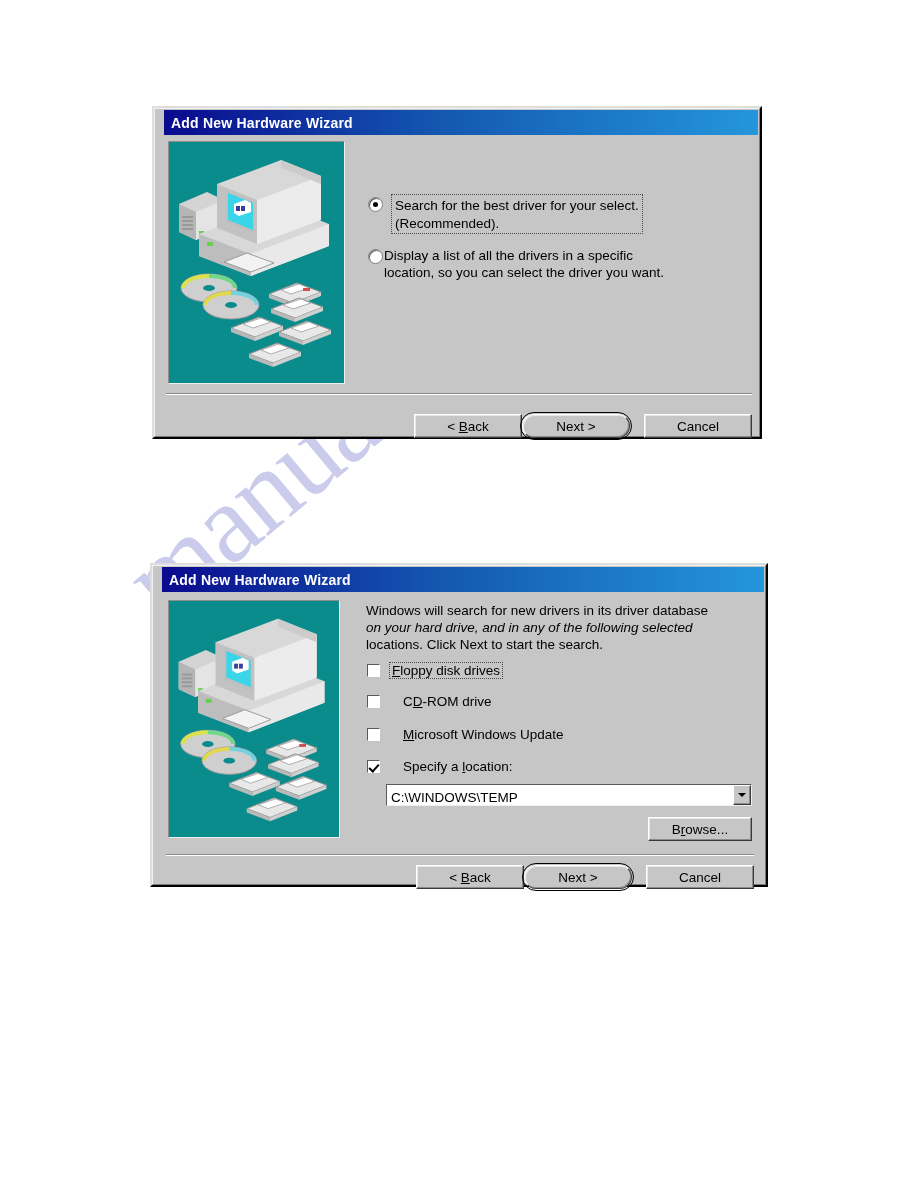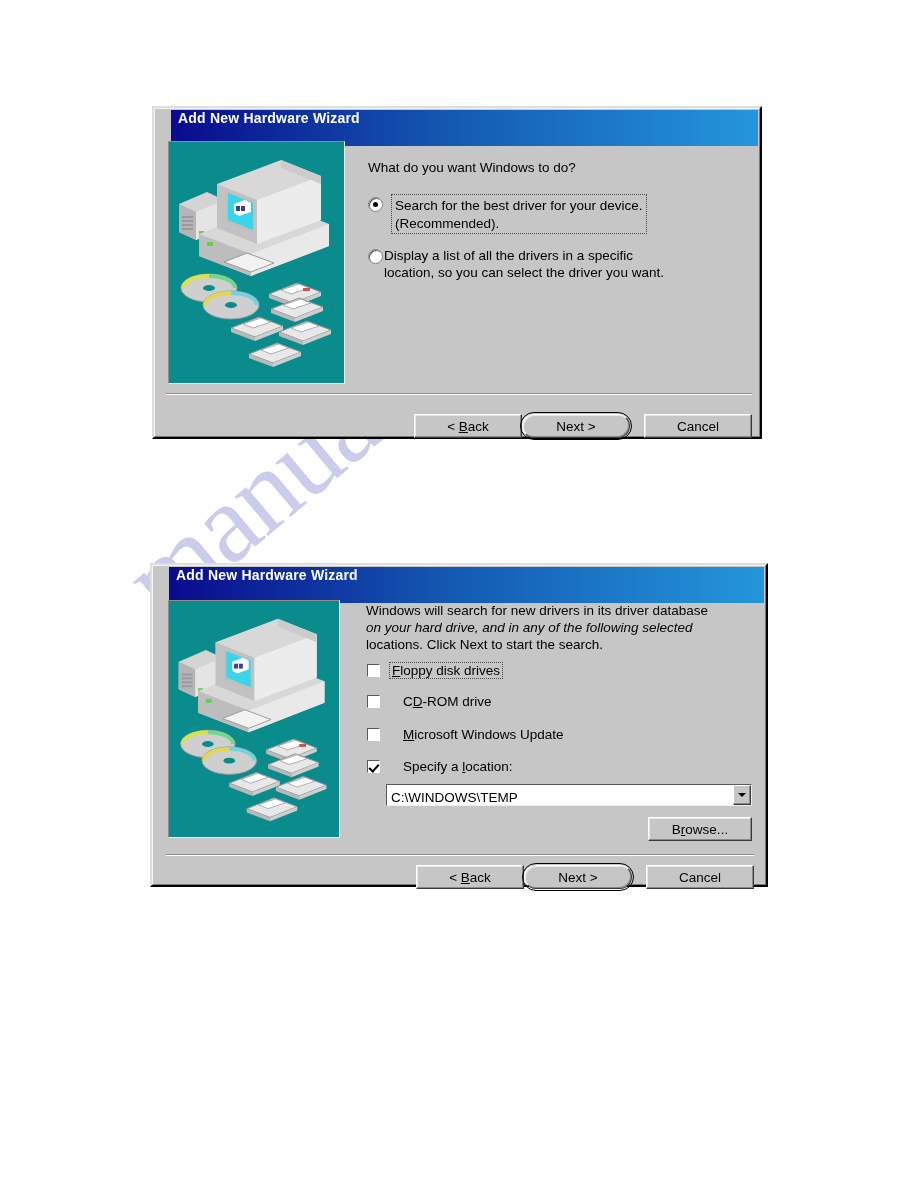--- a/index.html
+++ b/index.html
@@ -56,24 +56,25 @@
     position: absolute;
     inset: 0;
     border-top: 1px solid #f2f2f2;
     border-left: 1px solid #f2f2f2;
     border-right: 1px solid #7a7a7a;
     border-bottom: 1px solid #7a7a7a;
     box-sizing: border-box;
   }
   .titlebar {
     position: absolute;
-    top: 2px; left: 17px; right: 2px;
-    height: 36px;
+    top: 2px; left: 10px; right: 2px;
+    height: 25px;
     background: linear-gradient(to right, #0a0a8e 0%, #1356b0 45%, #2496dc 100%);
     display: flex;
+    align-items: center;
     padding-left: 7px;
     box-sizing: border-box;
   }
   .titlebar-text {
     color: #ffffff;
     font-size: 14px;
     font-weight: bold;
     font-family: "Liberation Sans", sans-serif;
     letter-spacing: .2px;
     white-space: nowrap;
@@ -351,26 +352,25 @@
           <g>
             <polygon points="80,212 108,201 132,210 104,221" fill="#e8e8e8" stroke="#8f8f8f" stroke-width="1"></polygon>
             <polygon points="80,212 104,221 104,225 80,216" fill="#b9b9b9"></polygon>
             <polygon points="104,221 132,210 132,214 104,225" fill="#cfcfcf"></polygon>
             <polygon points="92,208 110,202 120,206 102,212" fill="#ffffff" stroke="#9a9a9a" stroke-width="0.8"></polygon>
           </g>
         </g>
       </svg>
     </div>
 
-    <div class="body-text" style="left:212px; top:30px; width:360px;">What do you want Windows to do?</div>
 
     <div class="radio-row" style="left:212px; top:66px;">
       <span class="radio-mark checked"></span>
       <span class="focus-box">
-        <span class="radio-label">Search for the best driver for your device.
+        <span class="radio-label">Search for the best driver for your select.
 (Recommended).</span>
       </span>
     </div>
 
     <div class="radio-row" style="left:212px; top:118px;">
       <span class="radio-mark"></span>
       <span class="radio-label" style="margin-left:1px;">Display a list of all the drivers in a specific
 location, so you can select the driver you want.</span>
     </div>
 

